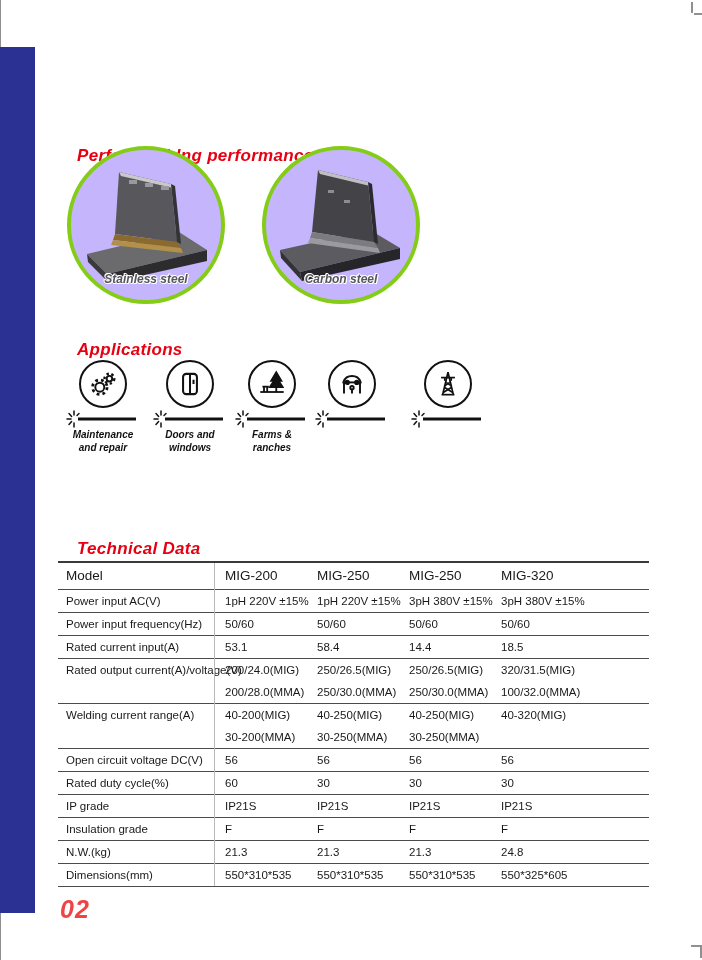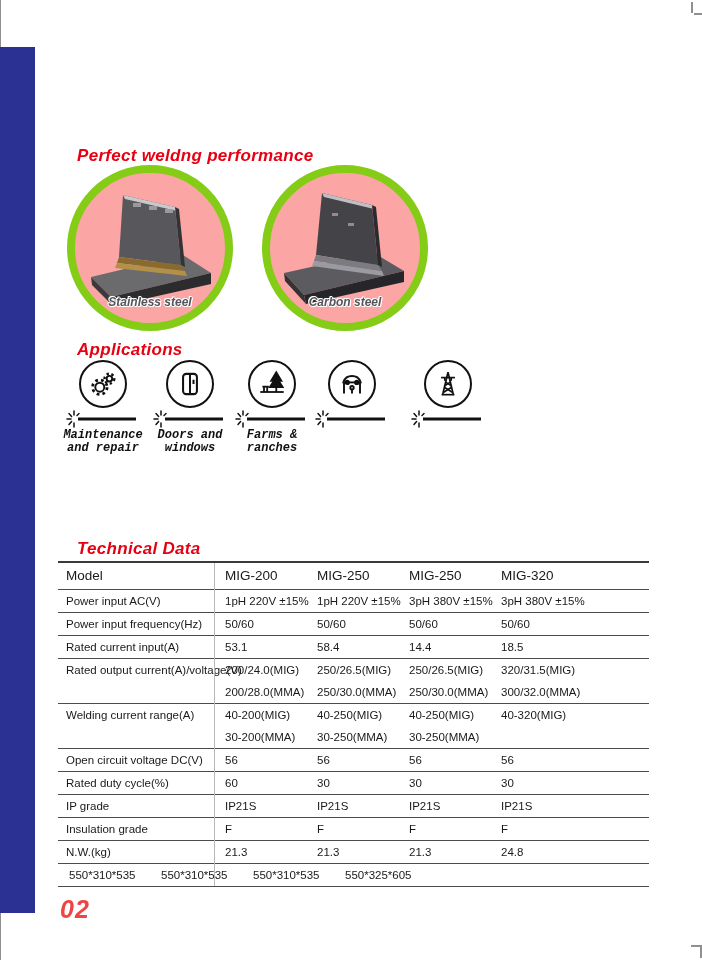--- a/index.html
+++ b/index.html
@@ -22,22 +22,22 @@
     position:absolute;left:62px;margin:15px;
     font-style:italic;font-weight:bold;font-size:17px;letter-spacing:.3px;
     color:#e60012;white-space:nowrap;
   }
   #t-performance{top:131px;}
   #t-applications{top:325px;}
   #t-technical{top:524px;text-align:right;}
 
   
   .sample{
-    position:absolute;top:165px;width:150px;height:150px;border-radius:50%;
-    border:8px solid #84cc16;background:#fca5a5;overflow:hidden;
+    position:absolute;top:146px;width:150px;height:150px;border-radius:50%;
+    border:4px solid #84cc16;background:#c4b5fd;overflow:hidden;
   }
   #sample-0{left:67px;}
   #sample-1{left:262px;}
   .sample svg{display:block;}
   .sample-label{
     position:absolute;left:0;right:0;bottom:14px;text-align:center;
     font-style:italic;font-weight:bold;font-size:12px;color:#55555c;
     text-shadow:-1px 0 #fff,1px 0 #fff,0 -1px #fff,0 1px #fff,1px 1px #fff,-1px -1px #fff;
   }
 
@@ -47,23 +47,22 @@
   #app-1{left:132px;}
   #app-2{left:214px;}
   #app-3{left:294px;}
   #app-4{left:390px;}
   .app-circle{
     width:44px;height:44px;border:2.5px solid #111;border-radius:50%;
     margin:0 auto;display:flex;align-items:center;justify-content:center;background:#fff;
   }
   .app-spark{display:block;margin:2px auto 1px auto;}
   .app-label{
-    font-style:italic;font-weight:bold;font-size:12px;line-height:12.5px;color:#111;
+    font-style:italic;font-weight:bold;font-size:10px;line-height:12.5px;color:#111;
     white-space:nowrap;
-    font-family:Liberation Mono, monospace;
   }
 
   
   .ttable{position:absolute;left:58px;top:561px;width:591px;font-size:11.5px;color:#191919;}
   .vline{position:absolute;left:156px;top:2px;bottom:1px;width:1px;background:#b9b9b9;}
   .trow{display:flex;border-bottom:1.5px solid #4b4b4b;}
   .thead{border-top:2.5px solid #3a3a3a;}
   .tcell{box-sizing:border-box;}
   .tlabel{width:156px;padding:0 4px 0 8px;}
   .tdata{width:92px;padding:0 2px 0 11px;}
@@ -341,21 +340,21 @@
       <div class="tcell tdata">
         <div class="tline">250/26.5(MIG)</div>
         <div class="tline">250/30.0(MMA)</div>
       </div>
       <div class="tcell tdata">
         <div class="tline">250/26.5(MIG)</div>
         <div class="tline">250/30.0(MMA)</div>
       </div>
       <div class="tcell tdata">
         <div class="tline">320/31.5(MIG)</div>
-        <div class="tline">300/32.0(MMA)</div>
+        <div class="tline">100/32.0(MMA)</div>
       </div>
     </div>
     <div class="trow">
       <div class="tcell tlabel">
         <div class="tline">Welding current range(A)</div>
       </div>
       <div class="tcell tdata">
         <div class="tline">40-200(MIG)</div>
         <div class="tline">30-200(MMA)</div>
       </div>
@@ -450,20 +449,23 @@
         <div class="tline">21.3</div>
       </div>
       <div class="tcell tdata">
         <div class="tline">21.3</div>
       </div>
       <div class="tcell tdata">
         <div class="tline">24.8</div>
       </div>
     </div>
     <div class="trow">
+      <div class="tcell tlabel">
+        <div class="tline">Dimensions(mm)</div>
+      </div>
       <div class="tcell tdata">
         <div class="tline">550*310*535</div>
       </div>
       <div class="tcell tdata">
         <div class="tline">550*310*535</div>
       </div>
       <div class="tcell tdata">
         <div class="tline">550*310*535</div>
       </div>
       <div class="tcell tdata">

